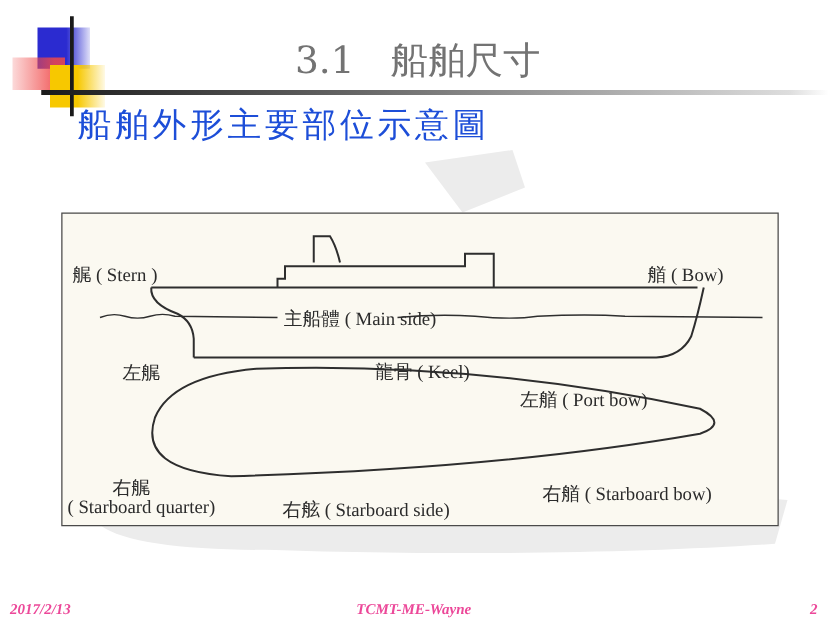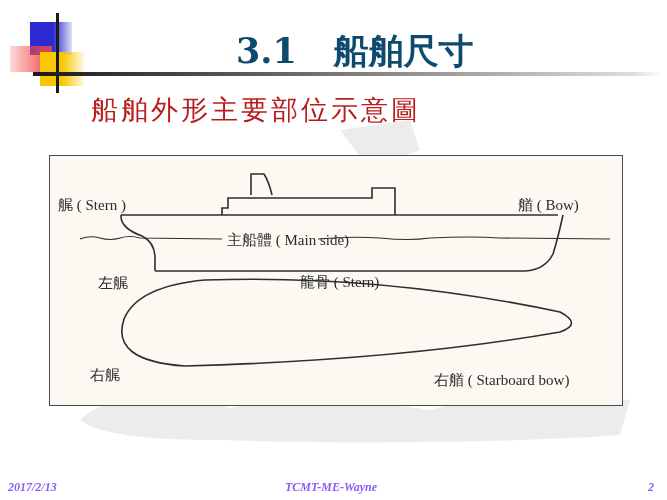--- a/index.html
+++ b/index.html
@@ -3,26 +3,26 @@
 <meta charset="utf-8">
 <style>
   html, body { margin: 0; padding: 0; }
   body { width: 667px; height: 500px; background: #ffffff; position: relative; overflow: hidden; font-family: "DejaVu Serif", serif; }
   .deco { position: absolute; }
   .sq-blue { left: 30px; top: 22px; width: 42px; height: 33px; background: linear-gradient(to right, #2b2bd0 55%, rgba(43,43,208,0.15)); }
   .sq-red { left: 10px; top: 46px; width: 42px; height: 26px; background: linear-gradient(to right, rgba(240,80,80,0.25), #f04848 80%); opacity: .85; }
   .sq-yellow { left: 40px; top: 52px; width: 44px; height: 34px; background: linear-gradient(to right, #f7c800 50%, rgba(247,200,0,0.1)); }
   .vline { left: 56px; top: 13px; width: 3px; height: 80px; background: #1a1a1a; }
   .hline { left: 33px; top: 72px; width: 630px; height: 4px; background: linear-gradient(to right, #1a1a1a 0%, #666 40%, #ddd 95%, #fff 100%); }
-  .title { position: absolute; left: 236px; top: 28px; color: #0c4a6e; font-family: "DejaVu Serif", serif; font-weight: bold; font-size: 35px; white-space: pre; }
-  .subtitle { position: absolute; left: 62px; top: 92px; color: #b91c1c; font-family: "DejaVu Serif", serif; font-size: 27px; letter-spacing: 3px; margin-left: 29px; }
+  .title { position: absolute; left: 236px; top: 28px; color: #737373; font-family: "DejaVu Serif", serif; font-weight: normal; font-size: 30px; white-space: pre; }
+  .subtitle { position: absolute; left: 62px; top: 82px; color: #1d4ed8; font-family: "DejaVu Serif", serif; font-size: 27px; letter-spacing: 3px; }
   .watermark { position: absolute; left: 70px; top: 90px; width: 600px; height: 370px; }
-  .diagram { position: absolute; left: 49px; top: 155px; width: 574px; height: 251px; background: #fbf9f1; border: 1.5px solid #4a4a4a; box-sizing: border-box; }
+  .diagram { position: absolute; left: 49px; top: 170px; width: 574px; height: 251px; background: #fbf9f1; border: 1.5px solid #4a4a4a; box-sizing: border-box; }
   .lbl { position: absolute; font-family: "Liberation Serif", serif; font-size: 15px; color: #2b2b2b; white-space: nowrap; }
-  .footer { position: absolute; top: 480px; font-family: "Liberation Serif", serif; font-style: italic; font-weight: bold; font-size: 12px; color: #8b5cf6; }
+  .footer { position: absolute; top: 480px; font-family: "Liberation Serif", serif; font-style: italic; font-weight: bold; font-size: 12px; color: #ec4899; }
 </style>
 </head>
 <body>
 
 <div class="deco sq-blue"></div>
 <div class="deco sq-red"></div>
 <div class="deco sq-yellow"></div>
 <div class="deco vline"></div>
 <div class="deco hline"></div>
 
@@ -55,23 +55,26 @@
       <path d="M30 83 Q40 79 50 82 Q60 85 70 82 Q80 79 90 82 L172 83" stroke-width="1.1"></path>
       <path d="M268 83 Q300 80 330 82 Q360 85 380 82 Q420 80 450 82 L560 83" stroke-width="1.1"></path>
 
       <path d="M155 124 Q330 118 510 156 Q533 168 510 176 Q350 204 135 210 Q60 205 74 163 Q88 130 155 124 Z"></path>
     </g>
   </svg>
 
   <div class="lbl" style="left:8px;top:40px">艉 ( Stern )</div>
   <div class="lbl" style="left:468px;top:40px">艏 ( Bow)</div>
   <div class="lbl" style="left:177px;top:75px">主船體 ( Main side)</div>
-  <div class="lbl" style="left:250px;top:117px">龍骨 ( Stern)</div>
+  <div class="lbl" style="left:250px;top:117px">龍骨 ( Keel)</div>
 
   <div class="lbl" style="left:48px;top:118px">左艉</div>
+  <div class="lbl" style="left:366px;top:140px">左艏 ( Port bow)</div>
 
   <div class="lbl" style="left:40px;top:210px">右艉</div>
+  <div class="lbl" style="left:4px;top:227px">( Starboard quarter)</div>
+  <div class="lbl" style="left:176px;top:228px">右舷 ( Starboard side)</div>
   <div class="lbl" style="left:384px;top:215px">右艏 ( Starboard bow)</div>
 </div>
 
 <div class="footer" style="left:8px">2017/2/13</div>
 <div class="footer" style="left:285px">TCMT-ME-Wayne</div>
 <div class="footer" style="left:648px">2</div>
 
 </body></html>

